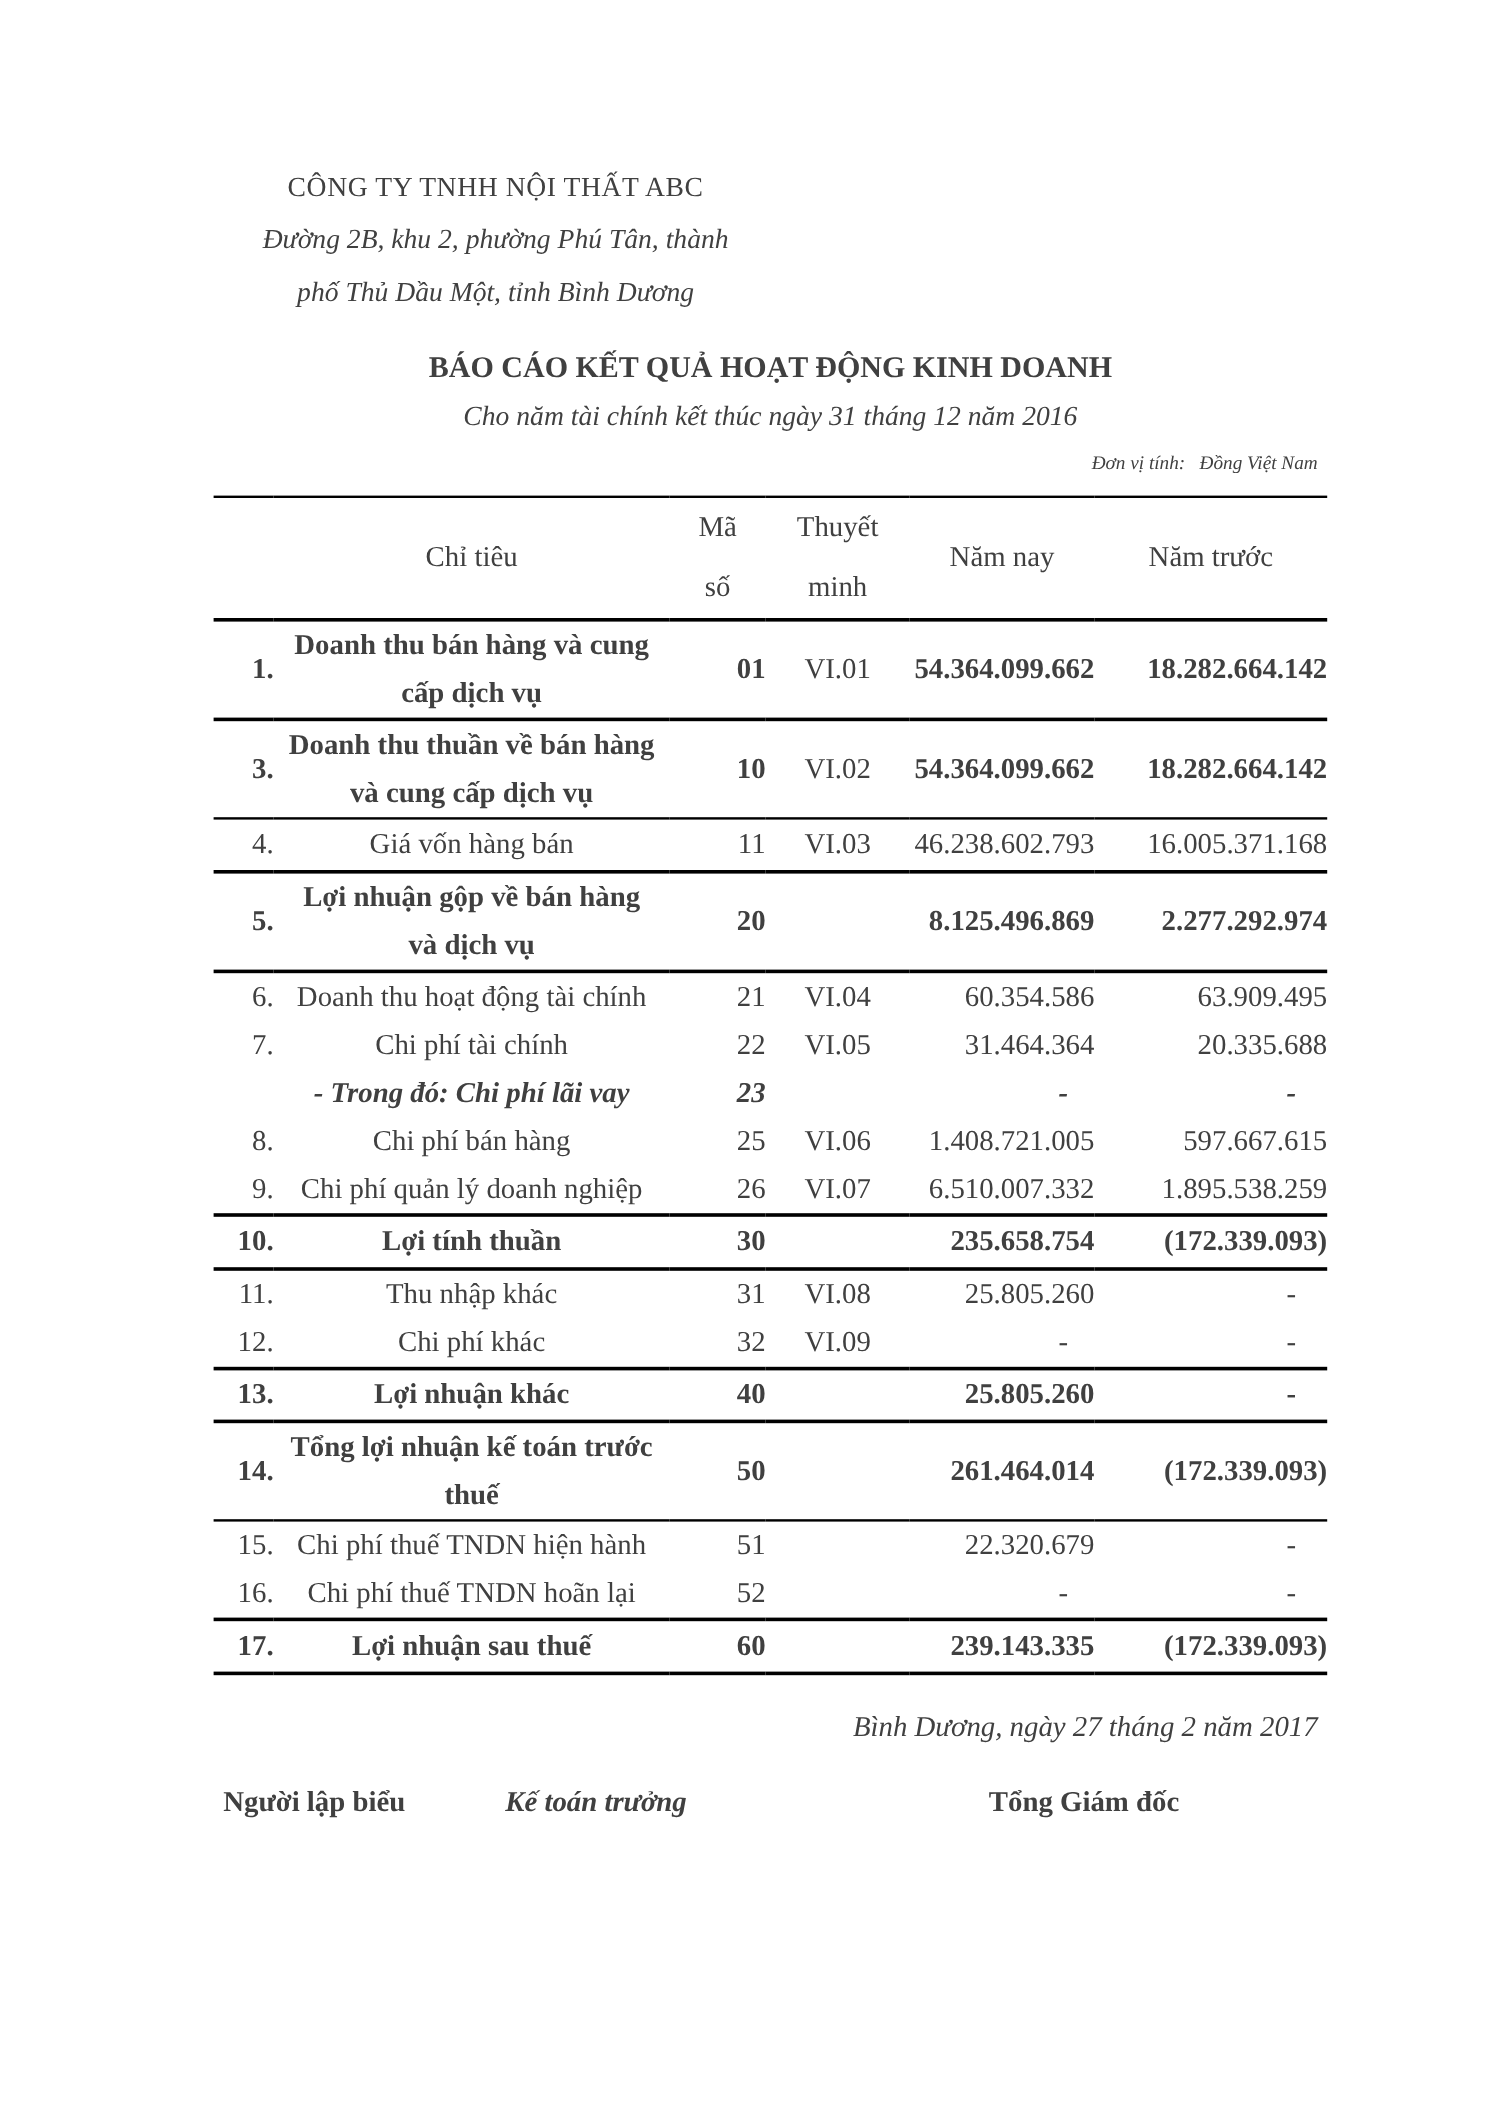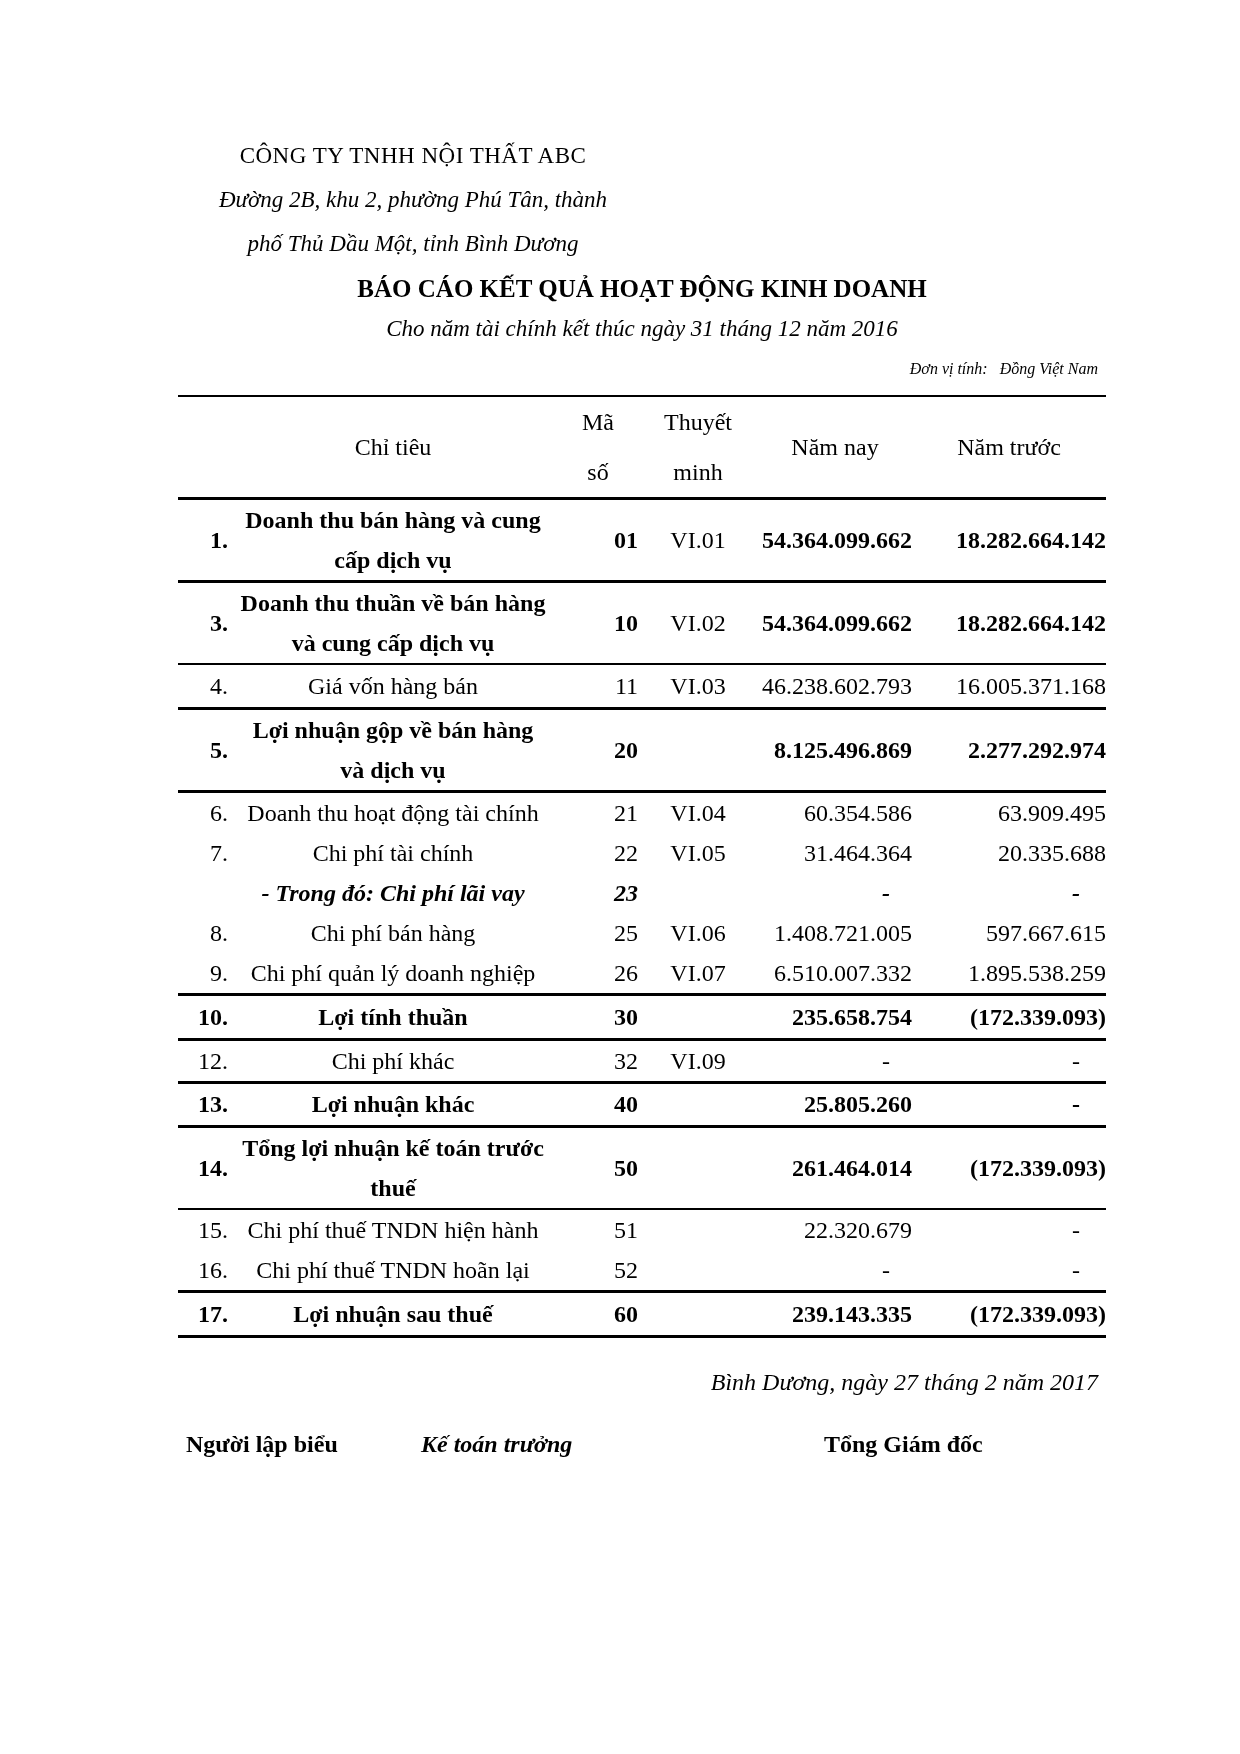--- a/index.html
+++ b/index.html
@@ -1,28 +1,28 @@
 <!DOCTYPE html>
 <html><head>
 <meta charset="utf-8">
 <style>
   html,body{margin:0;padding:0;background:#fff;}
   .page{
-    width:1240px;height:1754px;background:#ffffff;color:#000000;
+    width:1240px;height:1754px;background:#ffffff;color:#404040;
     font-family:"Liberation Serif","DejaVu Serif",serif;
     position:relative;overflow:hidden;box-sizing:border-box;
     padding-top:134px;
   }
   .content{width:928px;margin-left:178px;}
   
   .company{width:470px;text-align:center;line-height:44px;font-size:23px;}
   .company .cname{letter-spacing:.5px;}
   .company .addr{font-style:italic;}
   
-  .rtitle{text-align:center;font-weight:bold;font-size:25px;line-height:44px;margin-top:1px;}
+  .rtitle{text-align:center;font-weight:bold;font-size:25px;line-height:44px;margin-top:19px;}
   .rsub{text-align:center;font-style:italic;font-size:23px;line-height:36px;}
   .unit{text-align:right;font-style:italic;font-size:16px;line-height:36px;margin-top:4px;padding-right:8px;}
   .unit .uv{margin-left:12px;}
   
   table.fin{border-collapse:collapse;width:928px;margin-top:8px;table-layout:fixed;
     border-top:2px solid #000;font-size:24px;}
   table.fin td,table.fin th{vertical-align:middle;padding:0;font-weight:normal;}
   col.c1{width:50px;}col.c2{width:330px;}col.c3{width:80px;}
   col.c4{width:120px;}col.c5{width:154px;}col.c6{width:194px;}
   .stt{text-align:right;padding-right:16px;}
@@ -168,20 +168,28 @@
           <td class="nt">1.895.538.259</td>
         </tr>
         <tr class="b h42 bb3">
           <td class="stt">10.</td>
           <td class="nm">Lợi tính thuần</td>
           <td class="ma">30</td>
           <td class="tm"></td>
           <td class="ny">235.658.754</td>
           <td class="nt">(172.339.093)</td>
         </tr>
+        <tr class="h40">
+          <td class="stt">11.</td>
+          <td class="nm">Thu nhập khác</td>
+          <td class="ma">31</td>
+          <td class="tm">VI.08</td>
+          <td class="ny">25.805.260</td>
+          <td class="nt dash">-</td>
+        </tr>
         <tr class="h40 bb3">
           <td class="stt">12.</td>
           <td class="nm">Chi phí khác</td>
           <td class="ma">32</td>
           <td class="tm">VI.09</td>
           <td class="ny dash">-</td>
           <td class="nt dash">-</td>
         </tr>
         <tr class="b h41 bb3">
           <td class="stt">13.</td>

